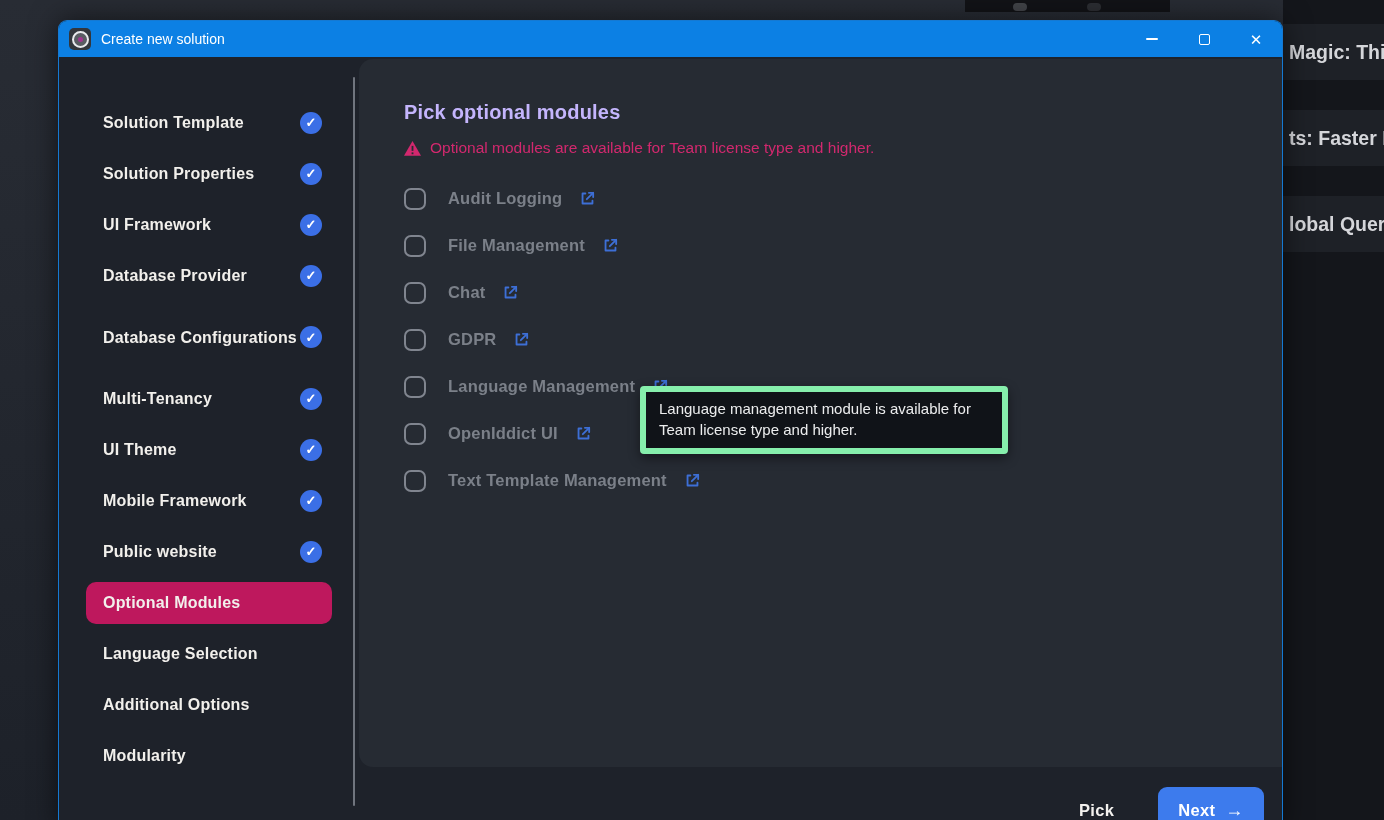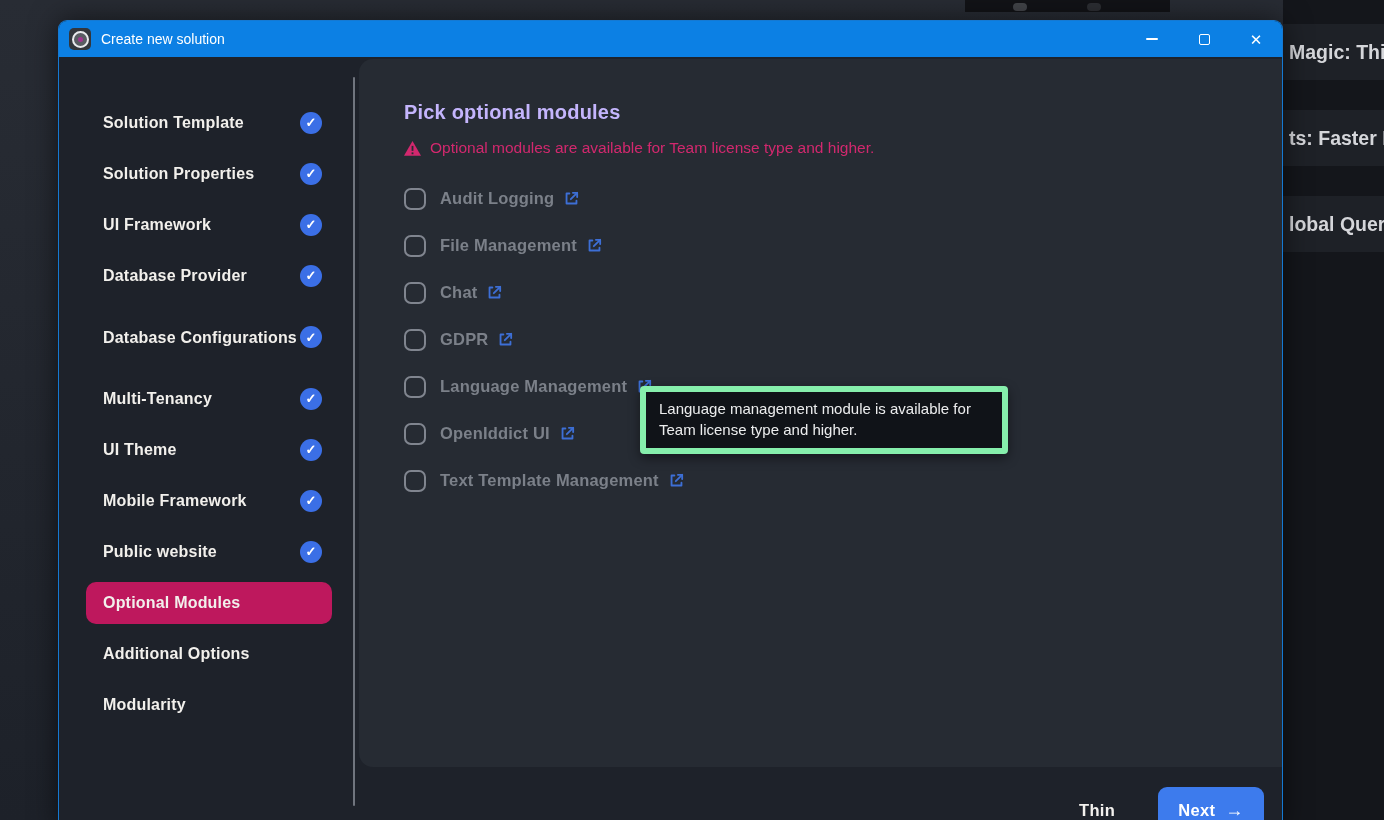--- a/index.html
+++ b/index.html
@@ -52,21 +52,21 @@
   .scrollbar-line{position:absolute;left:294px;top:20px;width:2px;height:729px;background:#70757e;border-radius:2px;}
 
   
   .panel{position:absolute;left:300px;right:0;top:2px;height:708px;background:#262b33;
     border-radius:14px 0 0 14px;padding:40px 40px 0 45px;box-sizing:border-box;}
   .heading{color:#c4b5fd;font-size:20px;font-weight:700;line-height:26px;letter-spacing:.2px;}
   .warning{margin-top:12px;display:flex;align-items:center;gap:9px;color:#d2286e;
     font-size:15.5px;font-weight:500;line-height:21px;}
   .warning svg{flex:0 0 auto;}
   .modules{margin-top:17px;}
-  .module-row{height:47px;display:flex;align-items:center;color:#7b8089;}
+  .module-row{height:47px;display:flex;align-items:center;color:#7b8089;gap:8px;}
   .checkbox{width:22px;height:22px;border:2px solid #80858f;border-radius:7px;box-sizing:border-box;
     background:transparent;margin-right:14px;flex:0 0 auto;cursor:default;}
   .module-label{font-weight:600;font-size:16.5px;letter-spacing:.2px;}
   .ext-icon{color:#3d6fd6;margin-left:9px;display:flex;align-items:center;cursor:pointer;}
 
   
   .tooltip{position:absolute;left:581px;top:329px;width:330px;z-index:10;background:#101318;
     border:6px solid #86efac;border-radius:4px;padding:7px 13px 8px 13px;color:#ecedee;
     font-size:15px;line-height:1.38;box-shadow:0 4px 12px rgba(0,0,0,.45);}
 
@@ -155,20 +155,23 @@
         <span class="badge">✓</span>
       </div>
       <div class="side-item">
         <span class="lbl">Public website</span>
         <span class="badge">✓</span>
       </div>
       <div class="side-item active">
         <span class="lbl">Optional Modules</span>
       </div>
       <div class="side-item">
+        <span class="lbl">Language Selection</span>
+      </div>
+      <div class="side-item">
         <span class="lbl">Additional Options</span>
       </div>
       <div class="side-item">
         <span class="lbl">Modularity</span>
       </div>
     </div>
 
     <div class="scrollbar-line"></div>
 
     <div class="panel">
@@ -267,20 +270,20 @@
                 <path d="M11 13L20 4"></path>
               </svg>
           </span>
         </div>
 
       </div>
     </div>
 
     <div class="tooltip">Language management module is available for Team license type and higher.</div>
 
-    <div class="back-btn">Thin</div>
+    <div class="back-btn">Pick</div>
     <div class="next-btn">
       <span>Next</span>
       <span class="next-arrow">→</span>
     </div>
 
   </div>
 </div>
 
 </body></html>

